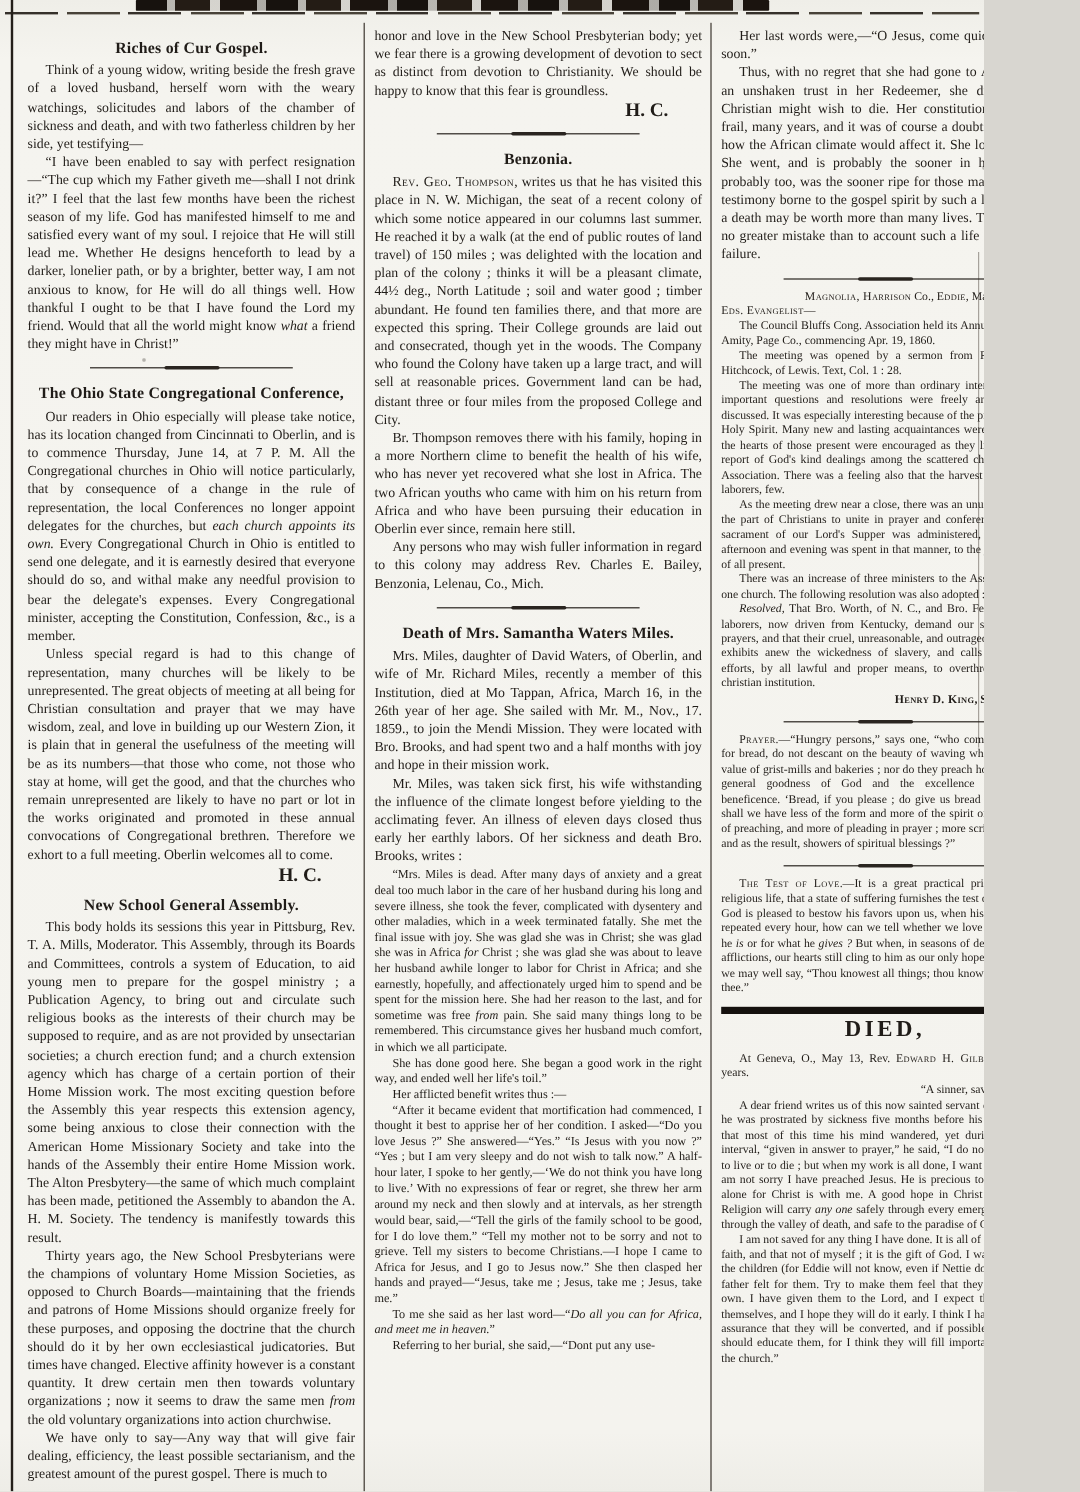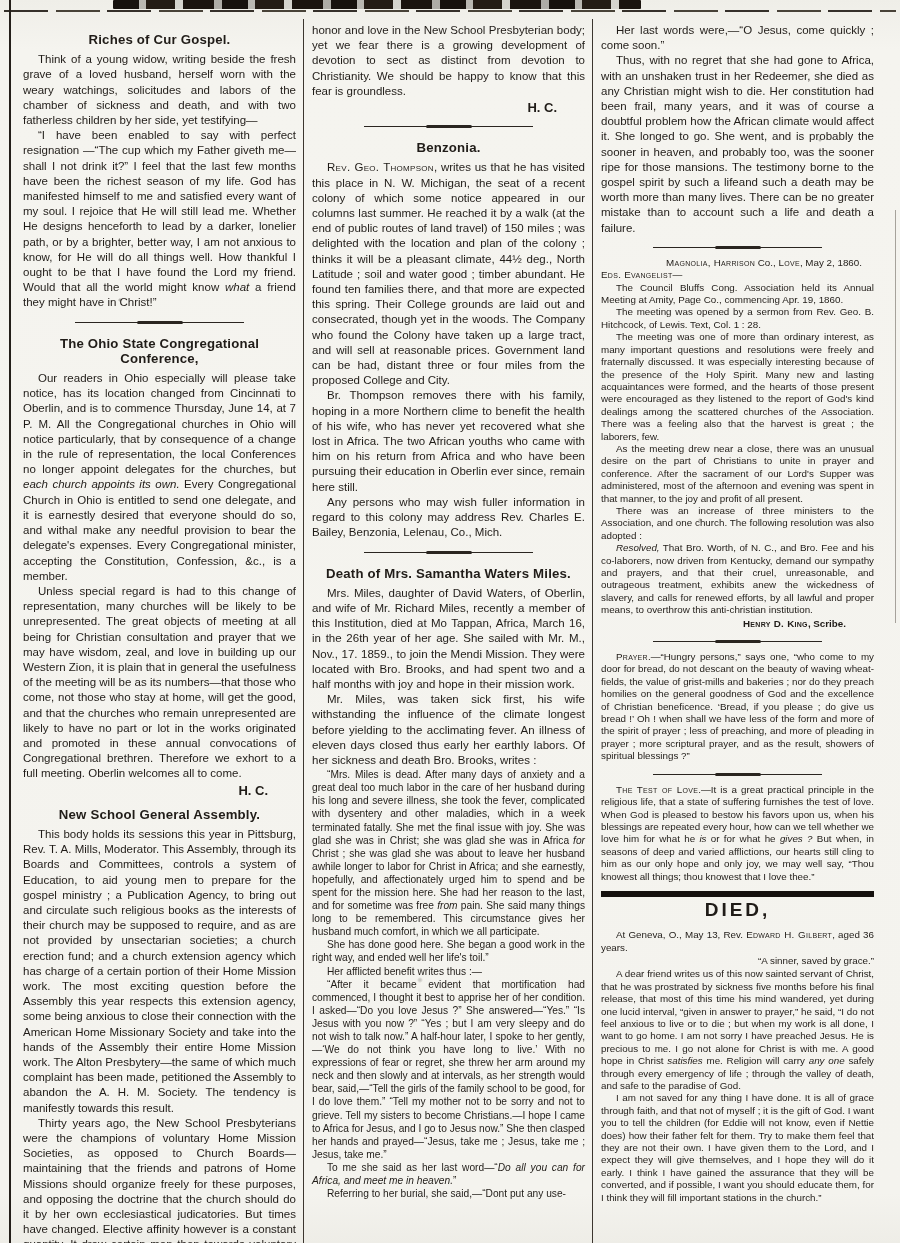--- a/index.html
+++ b/index.html
@@ -1,25 +1,25 @@
 <!DOCTYPE html>
 <html><head>
 <meta charset="utf-8">
 <style>
   html,body{margin:0;padding:0;background:#d8d6d0;}
   .page{
-    position:relative;width:900px;height:1243px;overflow:hidden;
+    position:relative;width:820px;height:1243px;overflow:hidden;
     background:#f4f3ee;
     background-image:
       radial-gradient(circle 2px at 120px 300px, rgba(60,55,48,.35) 0 1px, transparent 2px),
       radial-gradient(circle 2px at 700px 520px, rgba(60,55,48,.28) 0 1px, transparent 2px),
       radial-gradient(circle 3px at 420px 980px, rgba(60,55,48,.22) 0 1px, transparent 3px),
       radial-gradient(circle 2px at 820px 140px, rgba(60,55,48,.3) 0 1px, transparent 2px),
       linear-gradient(180deg, #efeee8 0%, #f5f4ef 4%, #f4f3ee 96%, #eeede7 100%);
-    font-family:Liberation Sans, sans-serif;
+    font-family:Liberation Serif, serif;
     color:#201c18;
   }
   
   .masthead{position:absolute;top:0;left:0;right:0;height:15px;}
   .masthead-ink{
     position:absolute;top:0;left:113px;width:528px;height:9px;border-radius:1px;
     background:repeating-linear-gradient(90deg,
       #17120e 0 26px, rgba(23,18,14,.25) 26px 33px,
       #241c15 33px 62px, rgba(23,18,14,.12) 62px 70px,
       #1b140f 70px 101px, rgba(23,18,14,.3) 101px 109px);
@@ -39,21 +39,21 @@
     font-size:11.5px;line-height:15.2px;text-align:justify;
   }
   .colrule{flex:0 0 1px;background:#3c362f;margin-top:2px;}
 
   h2.head{font-size:13.2px;font-weight:700;text-align:center;margin:9px 4px 5px;letter-spacing:.2px;}
   h2.head-large{font-size:19px;letter-spacing:3px;margin:5px 0 12px;}
   p.para{margin:0;text-indent:15px;}
   .noindent{text-indent:0 !important;}
   .small{font-size:10.2px;line-height:13.1px;}
   .col3 .small{font-size:9.8px;line-height:12.4px;}
-  .sig{text-align:right;padding-right:28px;font-size:13px;font-weight:600;margin:1px 0 2px;}
+  .sig{text-align:right;padding-right:28px;font-size:16px;font-weight:600;margin:1px 0 2px;}
   .dateline{text-align:right;padding-right:12px;margin-top:2px;}
   .centerline{text-align:right;margin:1px 0;}
   .divider{height:9px;margin:7px auto 5px;width:62%;position:relative;}
   .divider::before{content:"";position:absolute;left:0;right:0;top:4px;height:1px;background:#2a2520;}
   .divider::after{content:"";position:absolute;left:50%;top:3px;width:46px;height:3px;margin-left:-23px;background:#2a2520;border-radius:2px;}
   .rule-thick{height:6px;background:#15110e;margin:8px 0 4px;}
   .sc{font-variant:small-caps;letter-spacing:.3px;}
   i{font-style:italic;}
 </style>
 </head>
@@ -100,21 +100,21 @@
         <p class="para small">Her afflicted benefit writes thus :—</p>
         <p class="para small">“After it became evident that mortification had commenced, I thought it best to apprise her of her condition. I asked—“Do you love Jesus ?” She answered—“Yes.” “Is Jesus with you now ?” “Yes ; but I am very sleepy and do not wish to talk now.” A half-hour later, I spoke to her gently,—‘We do not think you have long to live.’ With no expressions of fear or regret, she threw her arm around my neck and then slowly and at intervals, as her strength would bear, said,—“Tell the girls of the family school to be good, for I do love them.” “Tell my mother not to be sorry and not to grieve. Tell my sisters to become Christians.—I hope I came to Africa for Jesus, and I go to Jesus now.” She then clasped her hands and prayed—“Jesus, take me ; Jesus, take me ; Jesus, take me.”</p>
         <p class="para small">To me she said as her last word—“<i>Do all you can for Africa, and meet me in heaven.</i>”</p>
         <p class="para small">Referring to her burial, she said,—“Dont put any use-</p>
       </div>
     <div class="colrule"></div>
     <div class="col col3">
         <p class="para">Her last words were,—“O Jesus, come quickly ; come soon.”</p>
         <p class="para">Thus, with no regret that she had gone to Africa, with an unshaken trust in her Redeemer, she died as any Christian might wish to die. Her constitution had been frail, many years, and it was of course a doubtful problem how the African climate would affect it. She longed to go. She went, and is probably the sooner in heaven, and probably too, was the sooner ripe for those mansions. The testimony borne to the gospel spirit by such a lifeand such a death may be worth more than many lives. There can be no greater mistake than to account such a life and death a failure.</p>
         <div class="divider"></div>
-        <div class="dateline small"><span class="sc">Magnolia, Harrison</span> Co., <span class="sc">Love</span>, May 2, 1860.</div>
+        <div class="dateline small"><span class="sc">Magnolia, Harrison</span> Co., <span class="sc">Eddie</span>, May 2, 1860.</div>
         <p class="para small noindent"><span class="sc">Eds. Evangelist</span>—</p>
         <p class="para small">The Council Bluffs Cong. Association held its Annual Meeting at Amity, Page Co., commencing Apr. 19, 1860.</p>
         <p class="para small">The meeting was opened by a sermon from Rev. Geo. B. Hitchcock, of Lewis. Text, Col. 1 : 28.</p>
         <p class="para small">The meeting was one of more than ordinary interest, as many important questions and resolutions were freely and fraternally discussed. It was especially interesting because of the presence of the Holy Spirit. Many new and lasting acquaintances were formed, and the hearts of those present were encouraged as they listened to the report of God's kind dealings among the scattered churches of the Association. There was a feeling also that the harvest is great ; the laborers, few.</p>
         <p class="para small">As the meeting drew near a close, there was an unusual desire on the part of Christians to unite in prayer and conference. After the sacrament of our Lord's Supper was administered, most of the afternoon and evening was spent in that manner, to the joy and profit of all present.</p>
         <p class="para small">There was an increase of three ministers to the Association, and one church. The following resolution was also adopted :</p>
         <p class="para small"><i>Resolved,</i> That Bro. Worth, of N. C., and Bro. Fee and his co-laborers, now driven from Kentucky, demand our sympathy and prayers, and that their cruel, unreasonable, and outrageous treatment, exhibits anew the wickedness of slavery, and calls for renewed efforts, by all lawful and proper means, to overthrow this anti-christian institution.</p>
         <div class="sig small"><span class="sc">Henry D. King</span>, Scribe.</div>
         <div class="divider"></div>
         <p class="para small"><span class="sc">Prayer</span>.—“Hungry persons,” says one, “who come to my door for bread, do not descant on the beauty of waving wheat-fields, the value of grist-mills and bakeries ; nor do they preach homilies on the general goodness of God and the excellence of Christian beneficence. ‘Bread, if you please ; do give us bread !’ Oh ! when shall we have less of the form and more of the spirit of prayer ; less of preaching, and more of pleading in prayer ; more scriptural prayer, and as the result, showers of spiritual blessings ?”</p>

